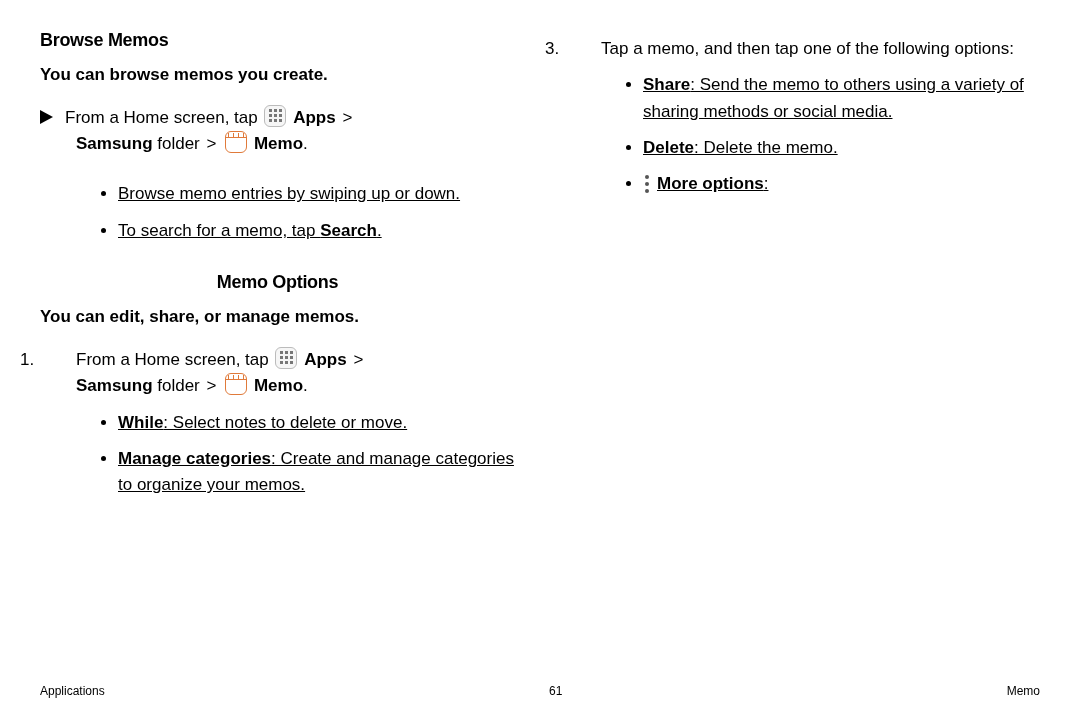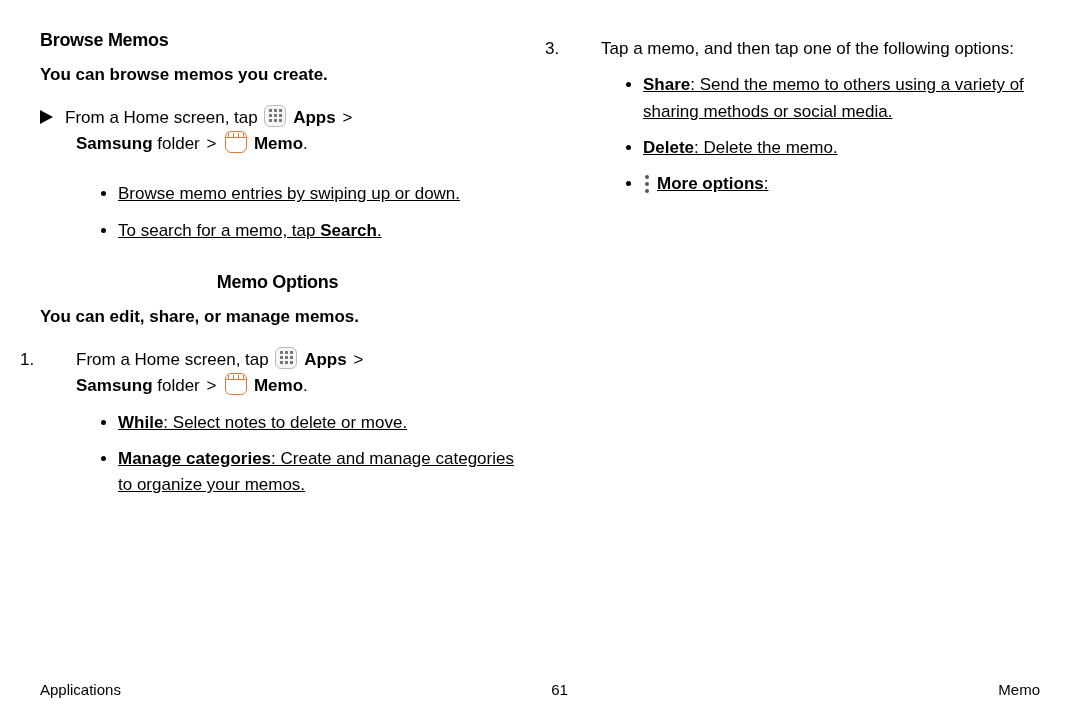--- a/index.html
+++ b/index.html
@@ -120,21 +120,21 @@
     width: 4px; height: 4px;
     border-radius: 50%;
     background: #555;
   }
   .footer {
     position: absolute;
     bottom: 22px;
     left: 40px; right: 40px;
     display: flex;
     justify-content: space-between;
-    font-size: 15px;
+    font-size: 12px;
     align-items: center;
   }
   .chev { margin: 0 2px; }
 </style>
 </head>
 <body>
 
 <div class="columns">
 
   <div class="col">

